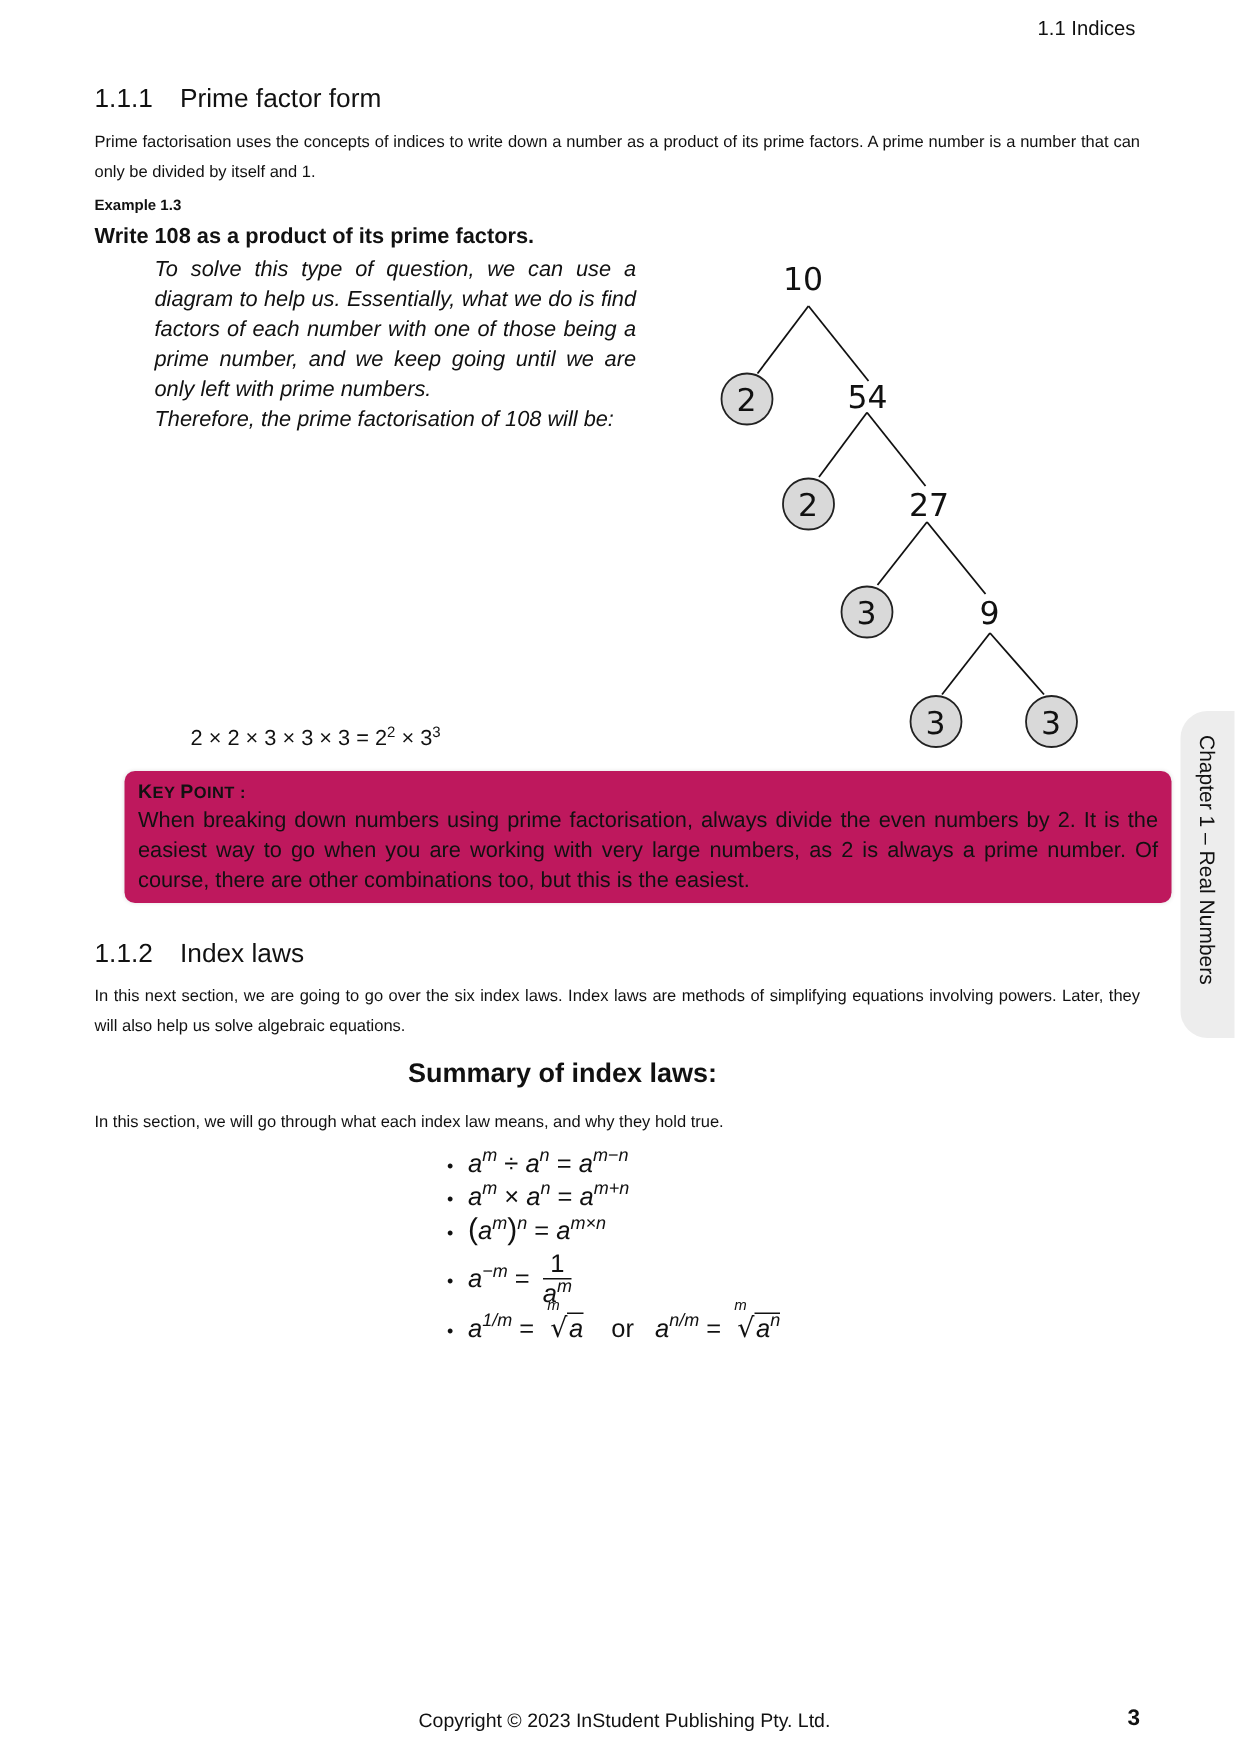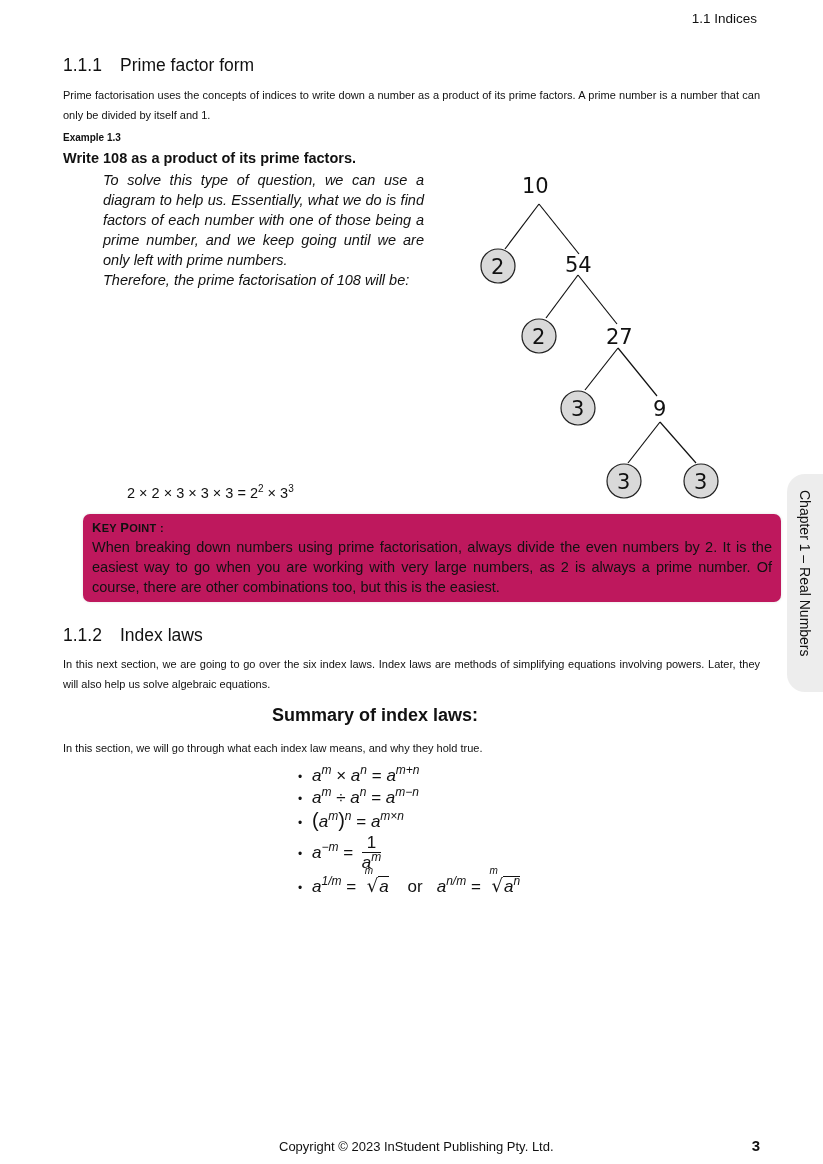--- a/index.html
+++ b/index.html
@@ -96,24 +96,24 @@
 
 <h2 class="section-title" style="top:625px;">
   <span class="num">1.1.2</span><span>Index laws</span>
 </h2>
 <p class="para" style="top:654px;">In this next section, we are going to go over the six index laws. Index laws are methods of simplifying equations involving powers. Later, they will also help us solve algebraic equations.</p>
 <p class="para" style="top:702px;margin-top:36px;">In this section, we will go through what each index law means, and why they hold true.</p>
 
 <div class="summary-title">Summary of index laws:</div>
 <div class="laws">
   <div class="law">
-    <span class="bullet">•</span><i>a</i><sup>m</sup><span> × </span><i>a</i><sup>n</sup><span> = </span><i>a</i><sup>m+n</sup>
+    <span class="bullet">•</span><i>a</i><sup>m</sup><span> ÷ </span><i>a</i><sup>n</sup><span> = </span><i>a</i><sup>m−n</sup>
   </div>
   <div class="law">
-    <span class="bullet">•</span><i>a</i><sup>m</sup><span> ÷ </span><i>a</i><sup>n</sup><span> = </span><i>a</i><sup>m−n</sup>
+    <span class="bullet">•</span><i>a</i><sup>m</sup><span> × </span><i>a</i><sup>n</sup><span> = </span><i>a</i><sup>m+n</sup>
   </div>
   <div class="law">
     <span class="bullet">•</span><span style="font-size:20px">(</span><i>a</i><sup>m</sup><span style="font-size:20px">)</span><sup>n</sup><span> = </span><i>a</i><sup>m×n</sup>
   </div>
   <div class="law tall">
     <span class="bullet">•</span><i>a</i><sup>−m</sup><span> = </span><span class="frac"><span class="n">1</span><span class="d"><i>a</i><sup>m</sup></span></span>
   </div>
   <div class="law">
     <span class="bullet">•</span><i>a</i><sup>1/m</sup><span> = </span><span class="root"><span class="idx">m</span><span class="rad">√</span><span class="under"><i>a</i></span></span>
     <span style="margin:0 14px">or</span><i>a</i><sup>n/m</sup><span> = </span><span class="root"><span class="idx">m</span><span class="rad">√</span><span class="under"><i>a</i><sup>n</sup></span></span>

